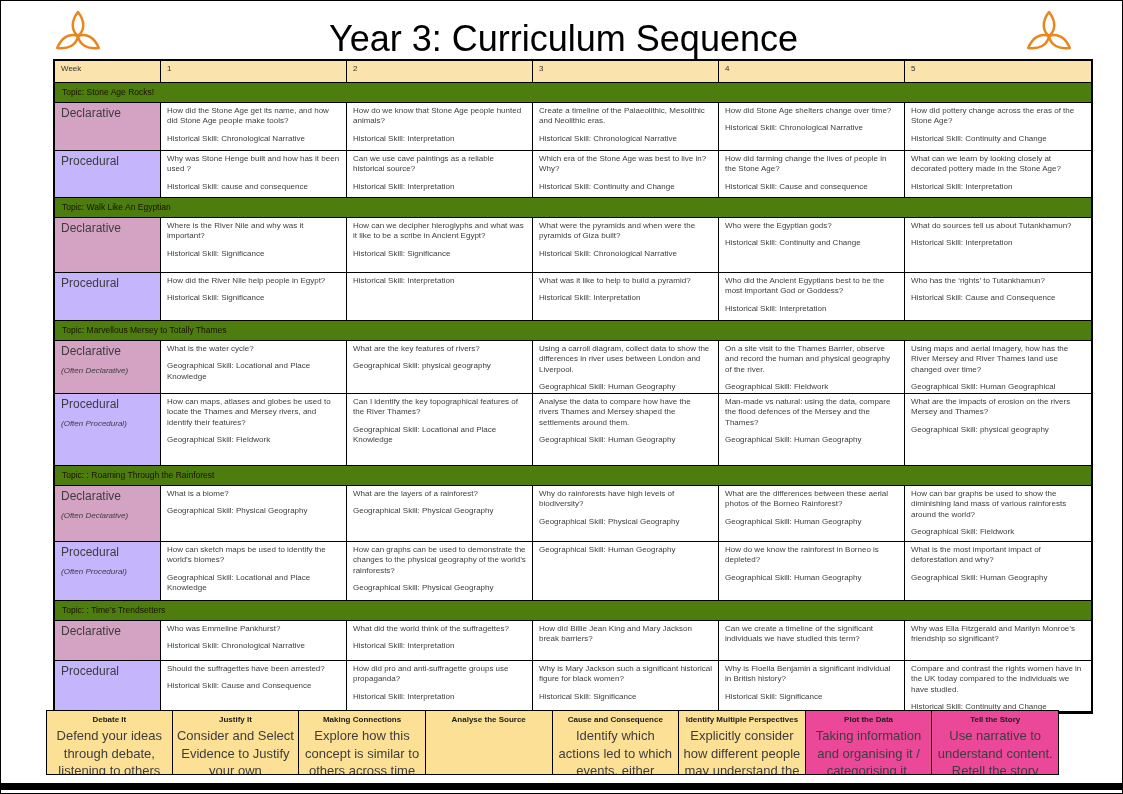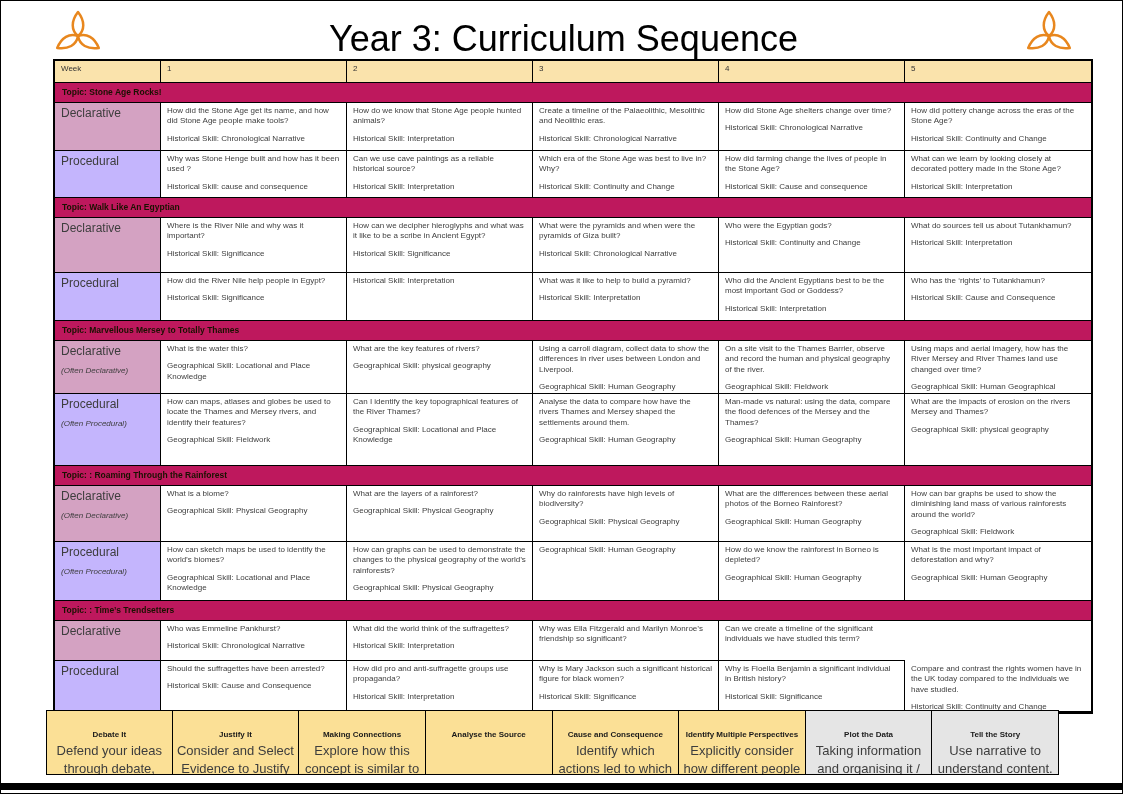--- a/index.html
+++ b/index.html
@@ -11,40 +11,40 @@
   .page-header { display:flex; align-items:flex-start; justify-content:space-between; padding:7px 48px 0 52px; }
   .logo { width:50px; height:50px; flex:0 0 auto; }
   .title { flex:1; text-align:center; font-size:36px; font-weight:normal; color:#000; padding-top:10px; letter-spacing:0; }
 
   .curr-table { position:absolute; left:40px; top:58px; width:1040px; box-sizing:border-box; border:2px solid #000; background:#fff;margin-left:12px; }
   .grid-row { display:grid; grid-template-columns:106px repeat(5, 1fr); }
   .cell { box-sizing:border-box; border-right:1px solid #000; border-bottom:1px solid #000; padding:3px 6px; font-size:8px; line-height:1.3; overflow:hidden; background:#fff; }
   .grid-row .cell:last-child, .topic-row .cell:last-child { border-right:none; }
   .week-row { height:22px; }
   .week-cell { background:#FAE3AC; color:#333; height:22px; }
-  .topic-band { box-sizing:border-box; height:20px; background:#be185d; border-bottom:1px solid #000; font-size:8.5px; font-weight:bold; color:#1a1200; padding:4px 7px 0; }
+  .topic-band { box-sizing:border-box; height:20px; background:#4d7c0f; border-bottom:1px solid #000; font-size:8.5px; font-weight:normal; color:#1a1200; padding:4px 7px 0; }
   .topic-row { display:grid; grid-template-columns:106px repeat(5, 1fr); }
   .label-cell.pink { background:#D4A2C2; }
   .label-cell.yellow { background:#c4b5fd; }
   .row-label { font-size:12px; color:#3d3d3d; }
   .row-sublabel { font-size:8px; font-style:italic; margin-top:6px; color:#3d3d3d; }
   .q { margin:0 0 7px 0; }
   .skill { margin:0; }
   
   .topic-0 .row-0 { height:48px; } .topic-0 .row-1 { height:47px; }
   .topic-1 .row-0 { height:55px; } .topic-1 .row-1 { height:48px; }
   .topic-2 .row-0 { height:53px; } .topic-2 .row-1 { height:72px; }
   .topic-3 .row-0 { height:56px; } .topic-3 .row-1 { height:59px; }
   .topic-4 .row-0 { height:40px; } .topic-4 .row-1 { height:51px; }
 
   .skill-row { position:absolute; left:45px; top:709px; width:1013px; height:65px; display:grid; grid-template-columns:repeat(8, 1fr); }
-  .skill-box { box-sizing:border-box; border:1px solid #000; border-left:none; padding:18px 4px; text-align:center; overflow:hidden; }
+  .skill-box { box-sizing:border-box; border:1px solid #000; border-left:none; padding:3px 4px; text-align:center; overflow:hidden; }
   .skill-box:first-child { border-left:1px solid #000; }
   .skill-box.yellow { background:#FBE096; }
-  .skill-box.pink { background:#e5e5e5; }
+  .skill-box.pink { background:#ec4899; }
   .box-title { font-size:8px; font-weight:bold; color:#1a1a1a; margin:1px 0 3px; }
   .box-desc { font-size:13px; line-height:1.35; color:#3d3d3d; }
 
   .bottom-bar { position:absolute; left:0; bottom:3px; width:100%; height:7px; background:#000; }
 </style>
 </head>
 <body>
 
 <div class="page">
 
@@ -219,21 +219,21 @@
   <div class="topic topic-2">
     <div class="topic-band">Topic: Marvellous Mersey to Totally Thames</div>
 
   <div class="topic-row row-0">
     <div class="cell label-cell pink">
       <div class="row-label">Declarative</div>
       <div class="row-sublabel">(Often Declarative)</div>
     </div>
 
   <div class="cell content-cell">
-    <p class="q">What is the water this?</p>
+    <p class="q">What is the water cycle?</p>
     <p class="skill">Geographical Skill: Locational and Place Knowledge</p>
   </div>
 
   <div class="cell content-cell">
     <p class="q">What are the key features of rivers?</p>
     <p class="skill">Geographical Skill: physical geography</p>
   </div>
 
   <div class="cell content-cell">
     <p class="q">Using a carroll diagram, collect data to show the differences in river uses between London and Liverpool.</p>
@@ -363,28 +363,32 @@
   <div class="cell content-cell">
     <p class="q">Who was Emmeline Pankhurst?</p>
     <p class="skill">Historical Skill: Chronological Narrative</p>
   </div>
 
   <div class="cell content-cell">
     <p class="q">What did the world think of the suffragettes?</p>
     <p class="skill">Historical Skill: Interpretation</p>
   </div>
 
+  <div class="cell content-cell">
+    <p class="q">How did Billie Jean King and Mary Jackson break barriers?</p>
+    <p class="skill"></p>
+  </div>
+
+  <div class="cell content-cell">
+    <p class="q">Can we create a timeline of the significant individuals we have studied this term?</p>
+    <p class="skill"></p>
+  </div>
 
   <div class="cell content-cell">
     <p class="q">Why was Ella Fitzgerald and Marilyn Monroe’s friendship so significant?</p>
-    <p class="skill"></p>
-  </div>
-
-  <div class="cell content-cell">
-    <p class="q">Can we create a timeline of the significant individuals we have studied this term?</p>
     <p class="skill"></p>
   </div>
 </div>
 
   <div class="topic-row row-1">
     <div class="cell label-cell yellow">
       <div class="row-label">Procedural</div>
       <div class="row-sublabel"></div>
     </div>
 

